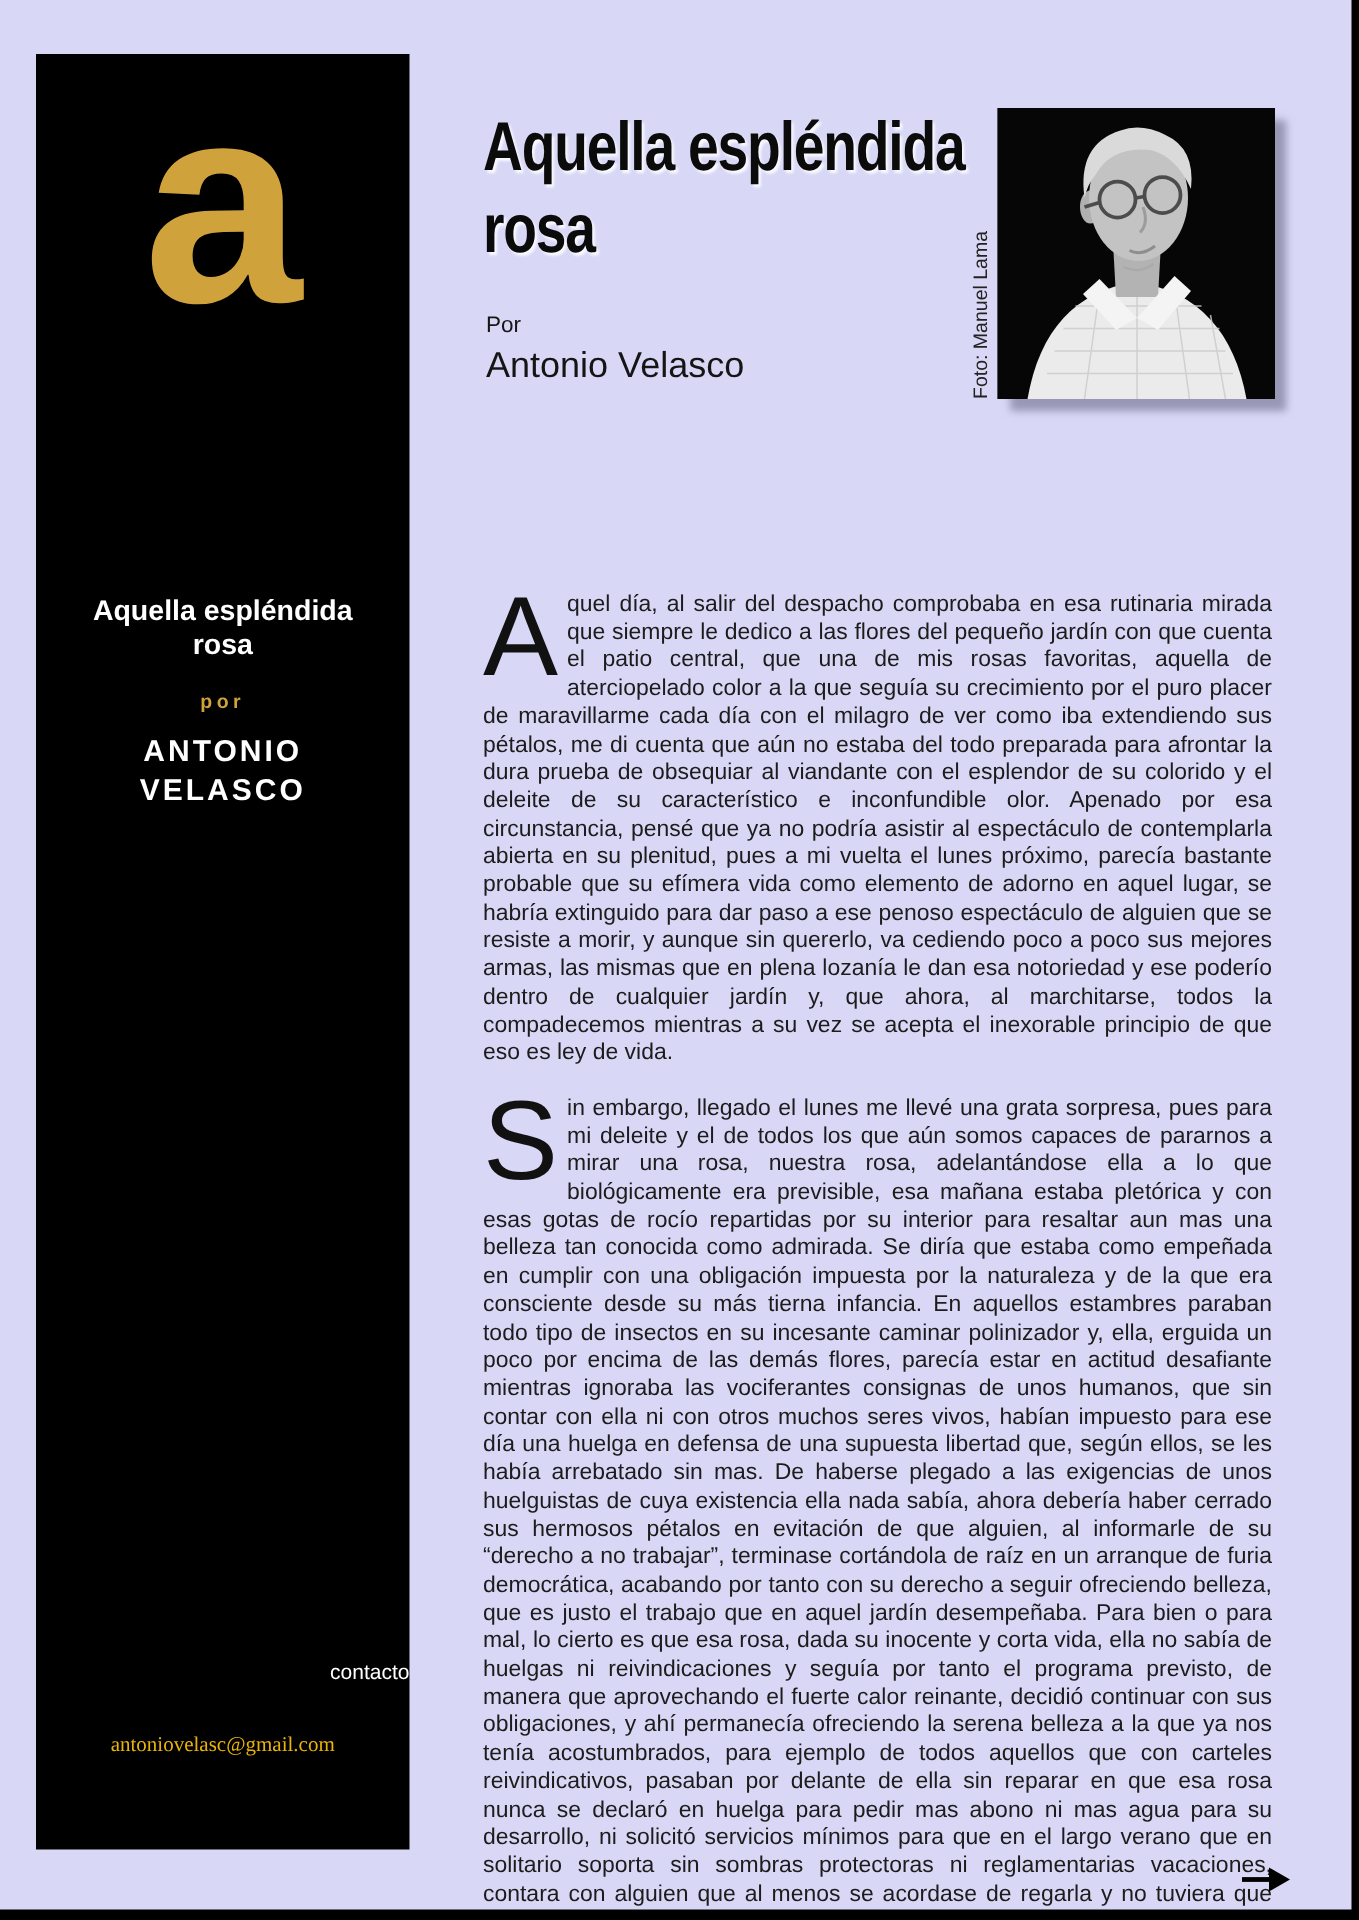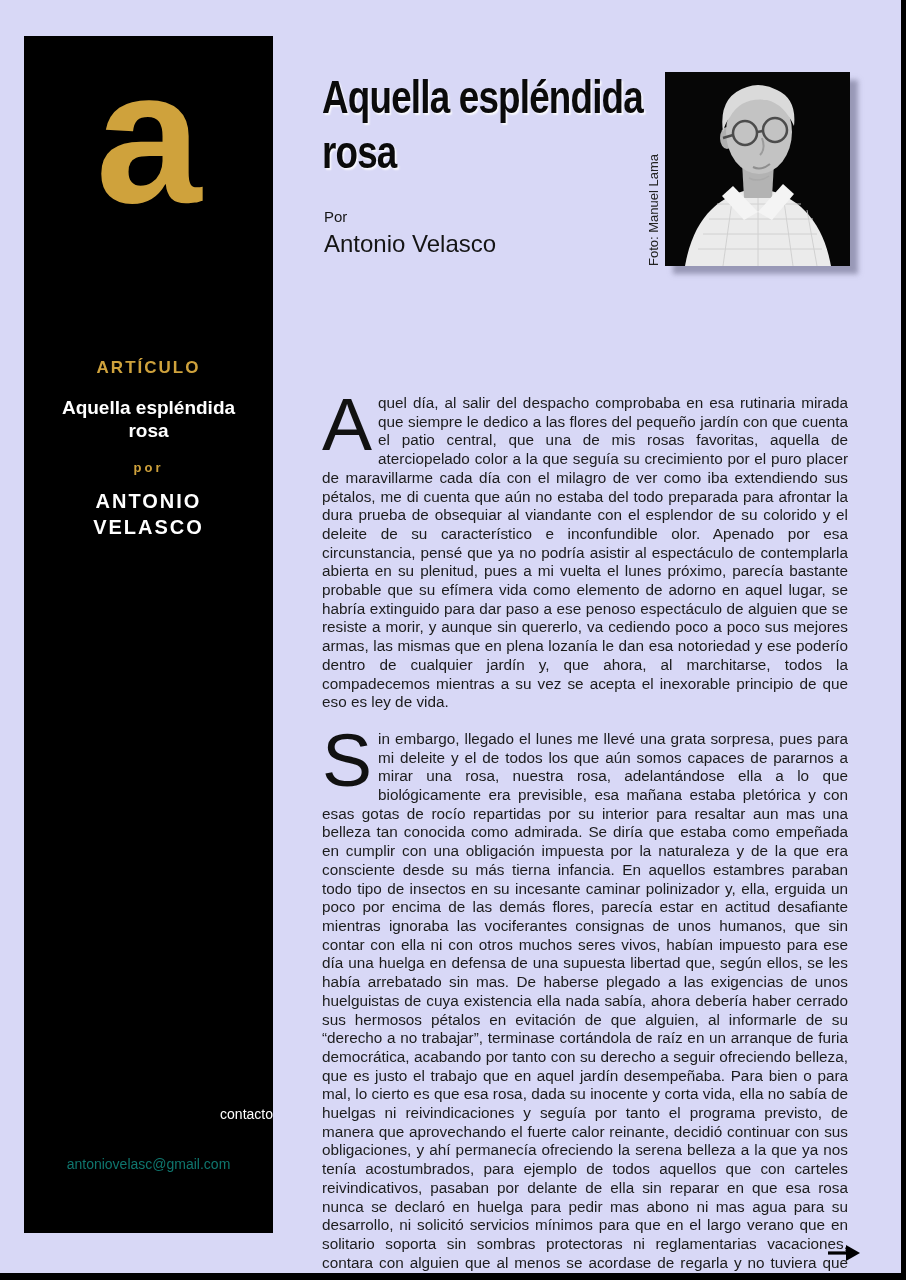--- a/index.html
+++ b/index.html
@@ -49,21 +49,21 @@
     width: 150px; margin: 0 auto;
     text-align: center; color: #fff;
     font-size: 20px; line-height: 26px; font-weight: bold; letter-spacing: 2px;
   }
   .sb-contact {
     position: absolute; top: 1070px; width: 100%;
     text-align: right; color: #fff; font-size: 14px;
   }
   .sb-email {
     position: absolute; top: 1120px; width: 100%;
-    text-align: center; color: #0f766e; font-size: 14px;
+    text-align: center; color: #eab308; font-size: 14px; font-family: Liberation Serif, serif;
   }
 
   
   .main { position: absolute; left: 322px; top: 0; width: 526px; }
 
   .main-title {
     position: absolute; top: 70px; left: 0;
     width: 420px;
     font-size: 46px; line-height: 55px; letter-spacing: -1px;
     color: #0b0b0b;
@@ -117,21 +117,20 @@
     width: 32px; height: 18px;
     cursor: pointer;
     background: none; border: none;
   }
 </style>
 </head>
 <body>
 
 <aside class="sidebar">
   <div class="logo">a</div>
-  <div class="sb-label">ARTÍCULO</div>
   <div class="sb-title">Aquella espléndida rosa</div>
   <div class="sb-por">por</div>
   <div class="sb-author">ANTONIO VELASCO</div>
   <div class="sb-contact">contacto</div>
   <div class="sb-email">antoniovelasc@gmail.com</div>
 </aside>
 
 <main class="main">
   <h1 class="main-title">Aquella espléndida rosa</h1>
   <div class="byline-por">Por</div>

